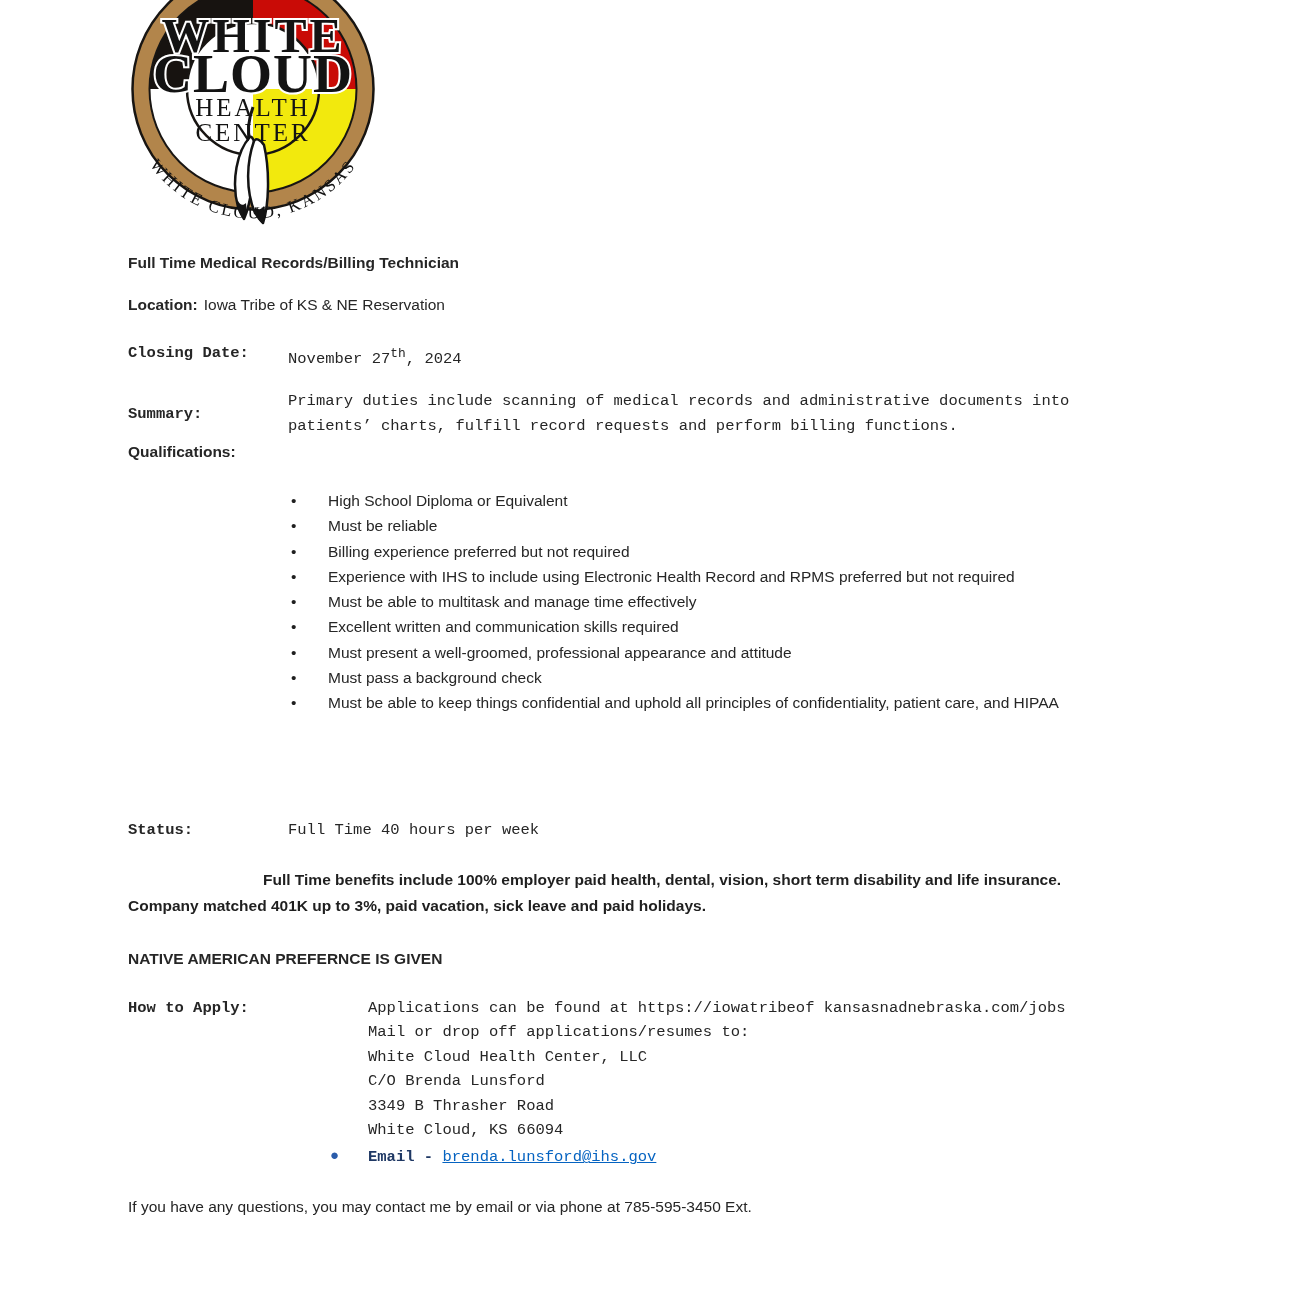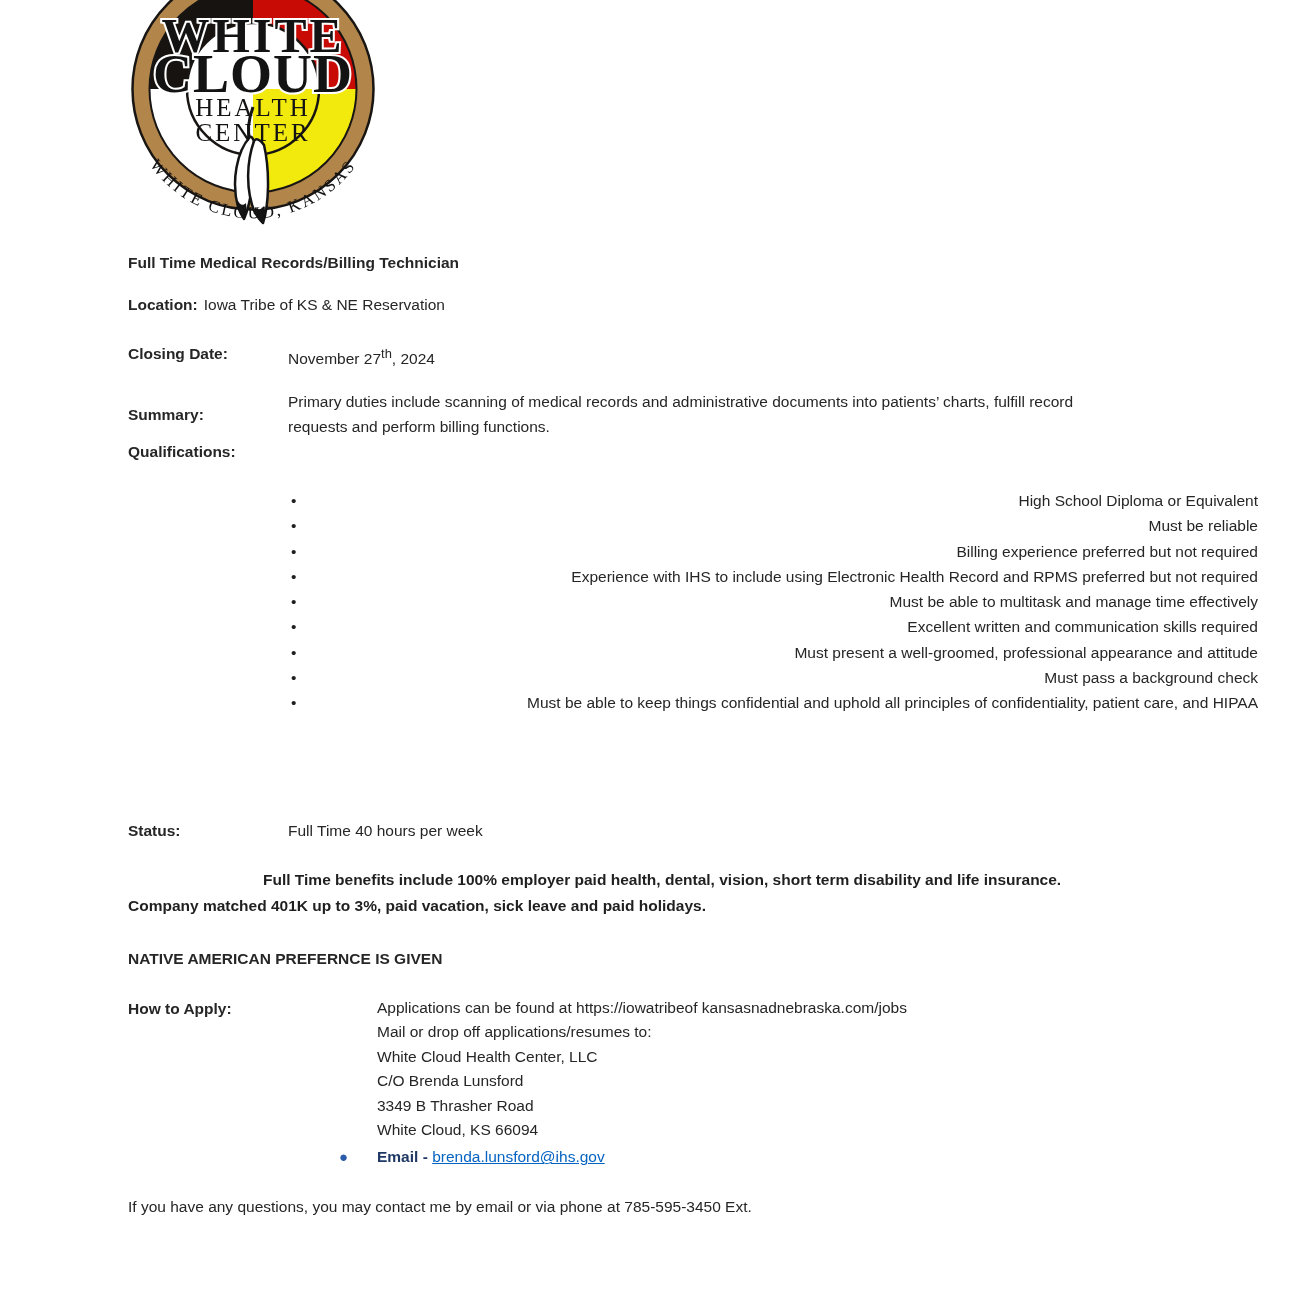--- a/index.html
+++ b/index.html
@@ -21,42 +21,42 @@
   .doc {
     position: absolute; left: 128px; top: 0; width: 1130px;
     font-size: 15.5px; line-height: 25px;
   }
   .doc .sec { position: absolute; left: 0; width: 100%; }
 
   .sec-title    { top: 250px; font-weight: bold; white-space: nowrap; }
   .sec-location { top: 292px; white-space: nowrap; }
   .sec-location .lbl-inline { font-weight: bold; margin-right: 6px; }
 
-  .row { display: flex; }
+  .row { display: flex; font-family: Liberation Mono, monospace; }
   .row .lbl { flex: 0 0 160px; font-weight: bold; }
   .sec-closing  { top: 341px; }
   .sec-summary  { top: 389px; align-items: center; }
   .sec-summary .val { width: 800px; }
   .sec-qual-lbl { top: 439px; font-weight: bold; }
 
   .sec-bullets  { top: 488px; margin: 0; padding: 0; list-style: none; width: 1110px; }
-  .sec-bullets li { position: relative; padding-left: 200px; line-height: 25.3px; text-align: right; }
+  .sec-bullets li { position: relative; padding-left: 200px; line-height: 25.3px; }
   .sec-bullets li::before {
     content: "\2022";
     position: absolute; left: 163px; top: 0;
     font-size: 15.5px; color: #1f1f1f;
   }
 
   .sec-status   { top: 818px; }
   .sec-benefits { top: 867px; font-weight: bold; color: #1f1f1f; line-height: 26px; }
   .sec-benefits .l1 { text-indent: 135px; white-space: nowrap; }
   .sec-benefits .l2 { white-space: nowrap; }
   .sec-preference { top: 946px; font-weight: bold; white-space: nowrap; }
 
-  .sec-apply    { top: 996px; gap: 9px; }
+  .sec-apply    { top: 996px; }
   .sec-apply .lbl { flex: 0 0 240px; font-weight: bold; }
   .sec-apply .apply-lines div { line-height: 24.4px; white-space: nowrap; }
   .email-line { position: relative; margin-top: 3px; line-height: 24.4px; white-space: nowrap; }
   .email-line .blue-bullet {
     position: absolute; left: -38px; top: 0;
     color: #2a5caa; font-size: 15px;
   }
   .email-label { font-weight: bold; color: #1f3864; margin-top: 11px; }
   .email-link { color: #0563c1; text-decoration: underline; cursor: pointer; }
 

